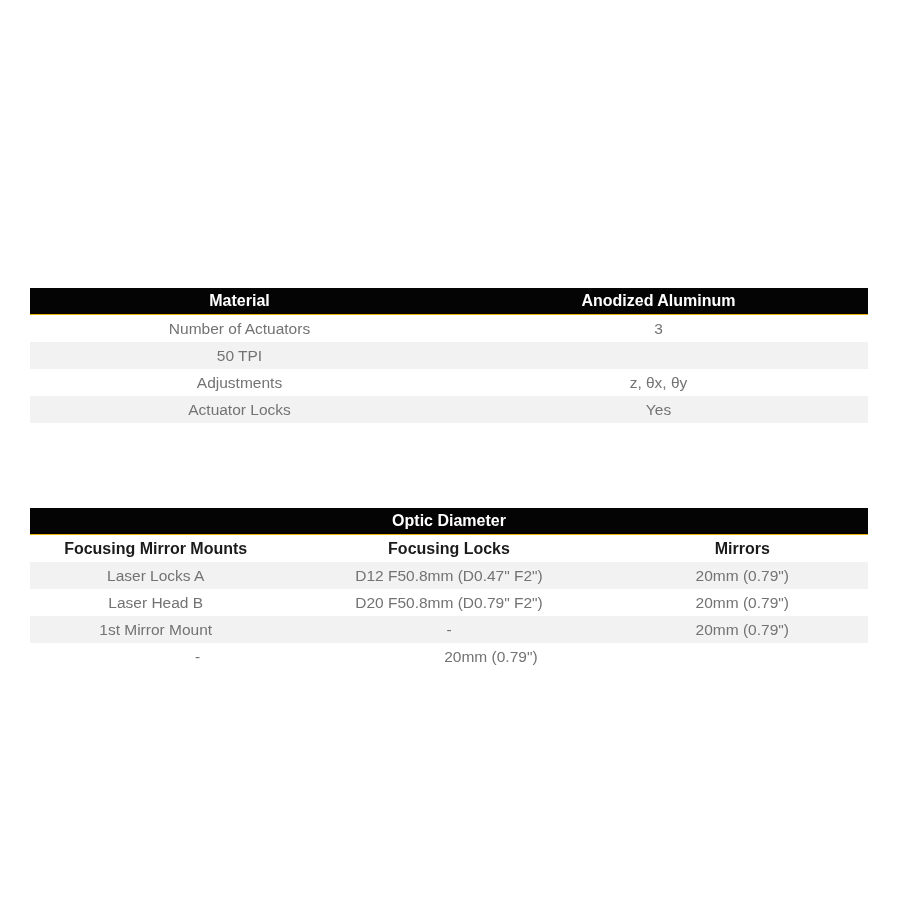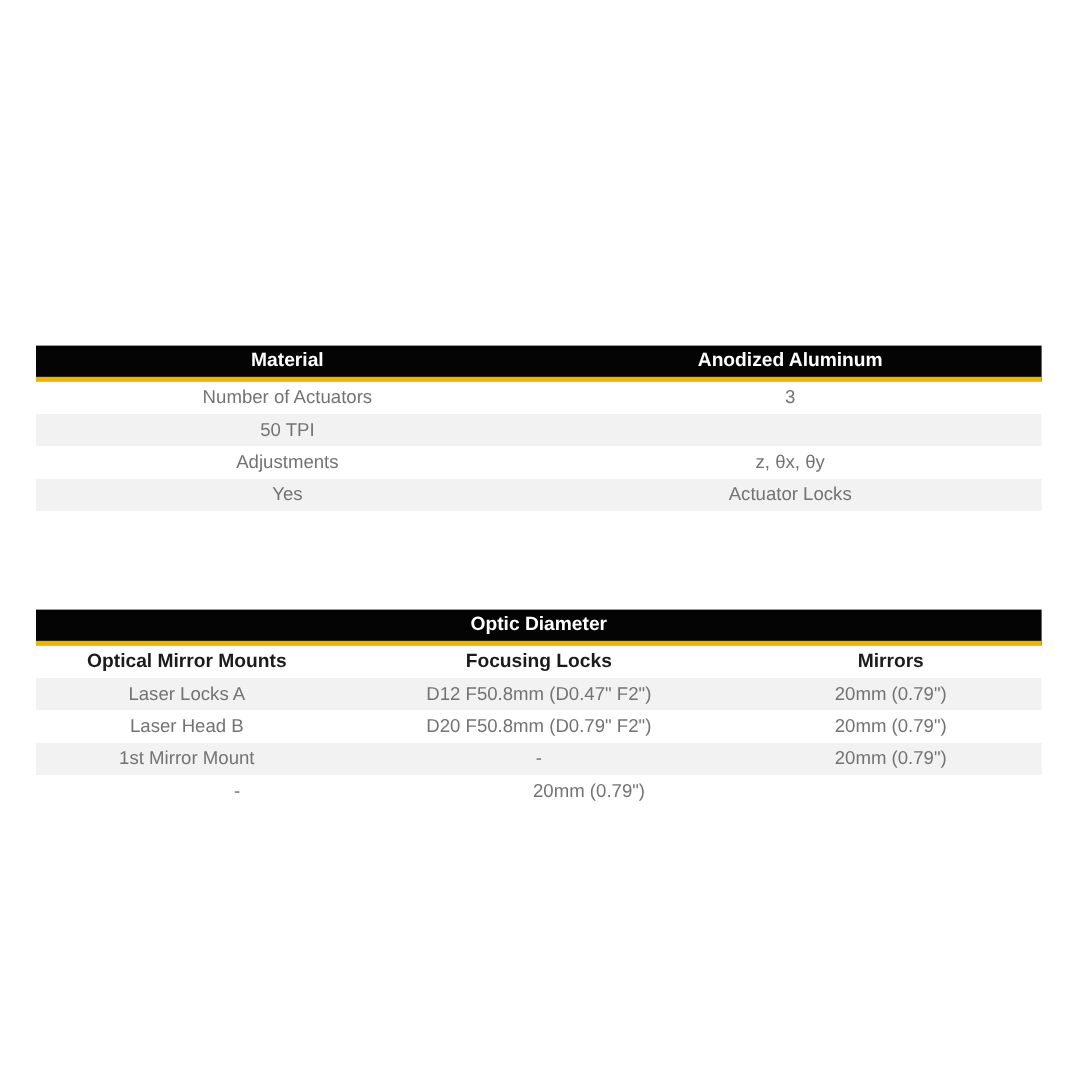--- a/index.html
+++ b/index.html
@@ -24,21 +24,21 @@
   .tbl-optic { top: 476px; margin-top: 32px; }
 
   .tbl-header {
     display: flex;
     align-items: center;
     height: 26px;
     background: #040404;
     color: #ffffff;
     font-size: 16px;
     font-weight: bold;
-    border-bottom: 4px solid #eab308;
+    border-bottom: 1px solid #eab308;
   }
   .row {
     display: flex;
     align-items: center;
     height: 27px;
     font-size: 15.5px;
     color: #737373;
     background: #ffffff;
   }
   .row.alt { background: #f2f2f2; }
@@ -73,31 +73,31 @@
       <div class="cell w50">3</div>
     </div>
     <div class="row alt">
       <div class="cell w50">50 TPI</div>
     </div>
     <div class="row">
       <div class="cell w50">Adjustments</div>
       <div class="cell w50">z, θx, θy</div>
     </div>
     <div class="row alt">
+      <div class="cell w50">Actuator Locks</div>
       <div class="cell w50">Yes</div>
-      <div class="cell w50">Actuator Locks</div>
     </div>
   </div>
 
   <div class="tbl tbl-optic">
     <div class="tbl-header">
       <div class="cell w100">Optic Diameter</div>
     </div>
     <div class="row subheader">
-      <div class="cell w30">Optical Mirror Mounts</div>
+      <div class="cell w30">Focusing Mirror Mounts</div>
       <div class="cell w40">Focusing Locks</div>
       <div class="cell w30">Mirrors</div>
     </div>
     <div class="row alt">
       <div class="cell w30">Laser Locks A</div>
       <div class="cell w40">D12 F50.8mm (D0.47" F2")</div>
       <div class="cell w30">20mm (0.79")</div>
     </div>
     <div class="row">
       <div class="cell w30">Laser Head B</div>

